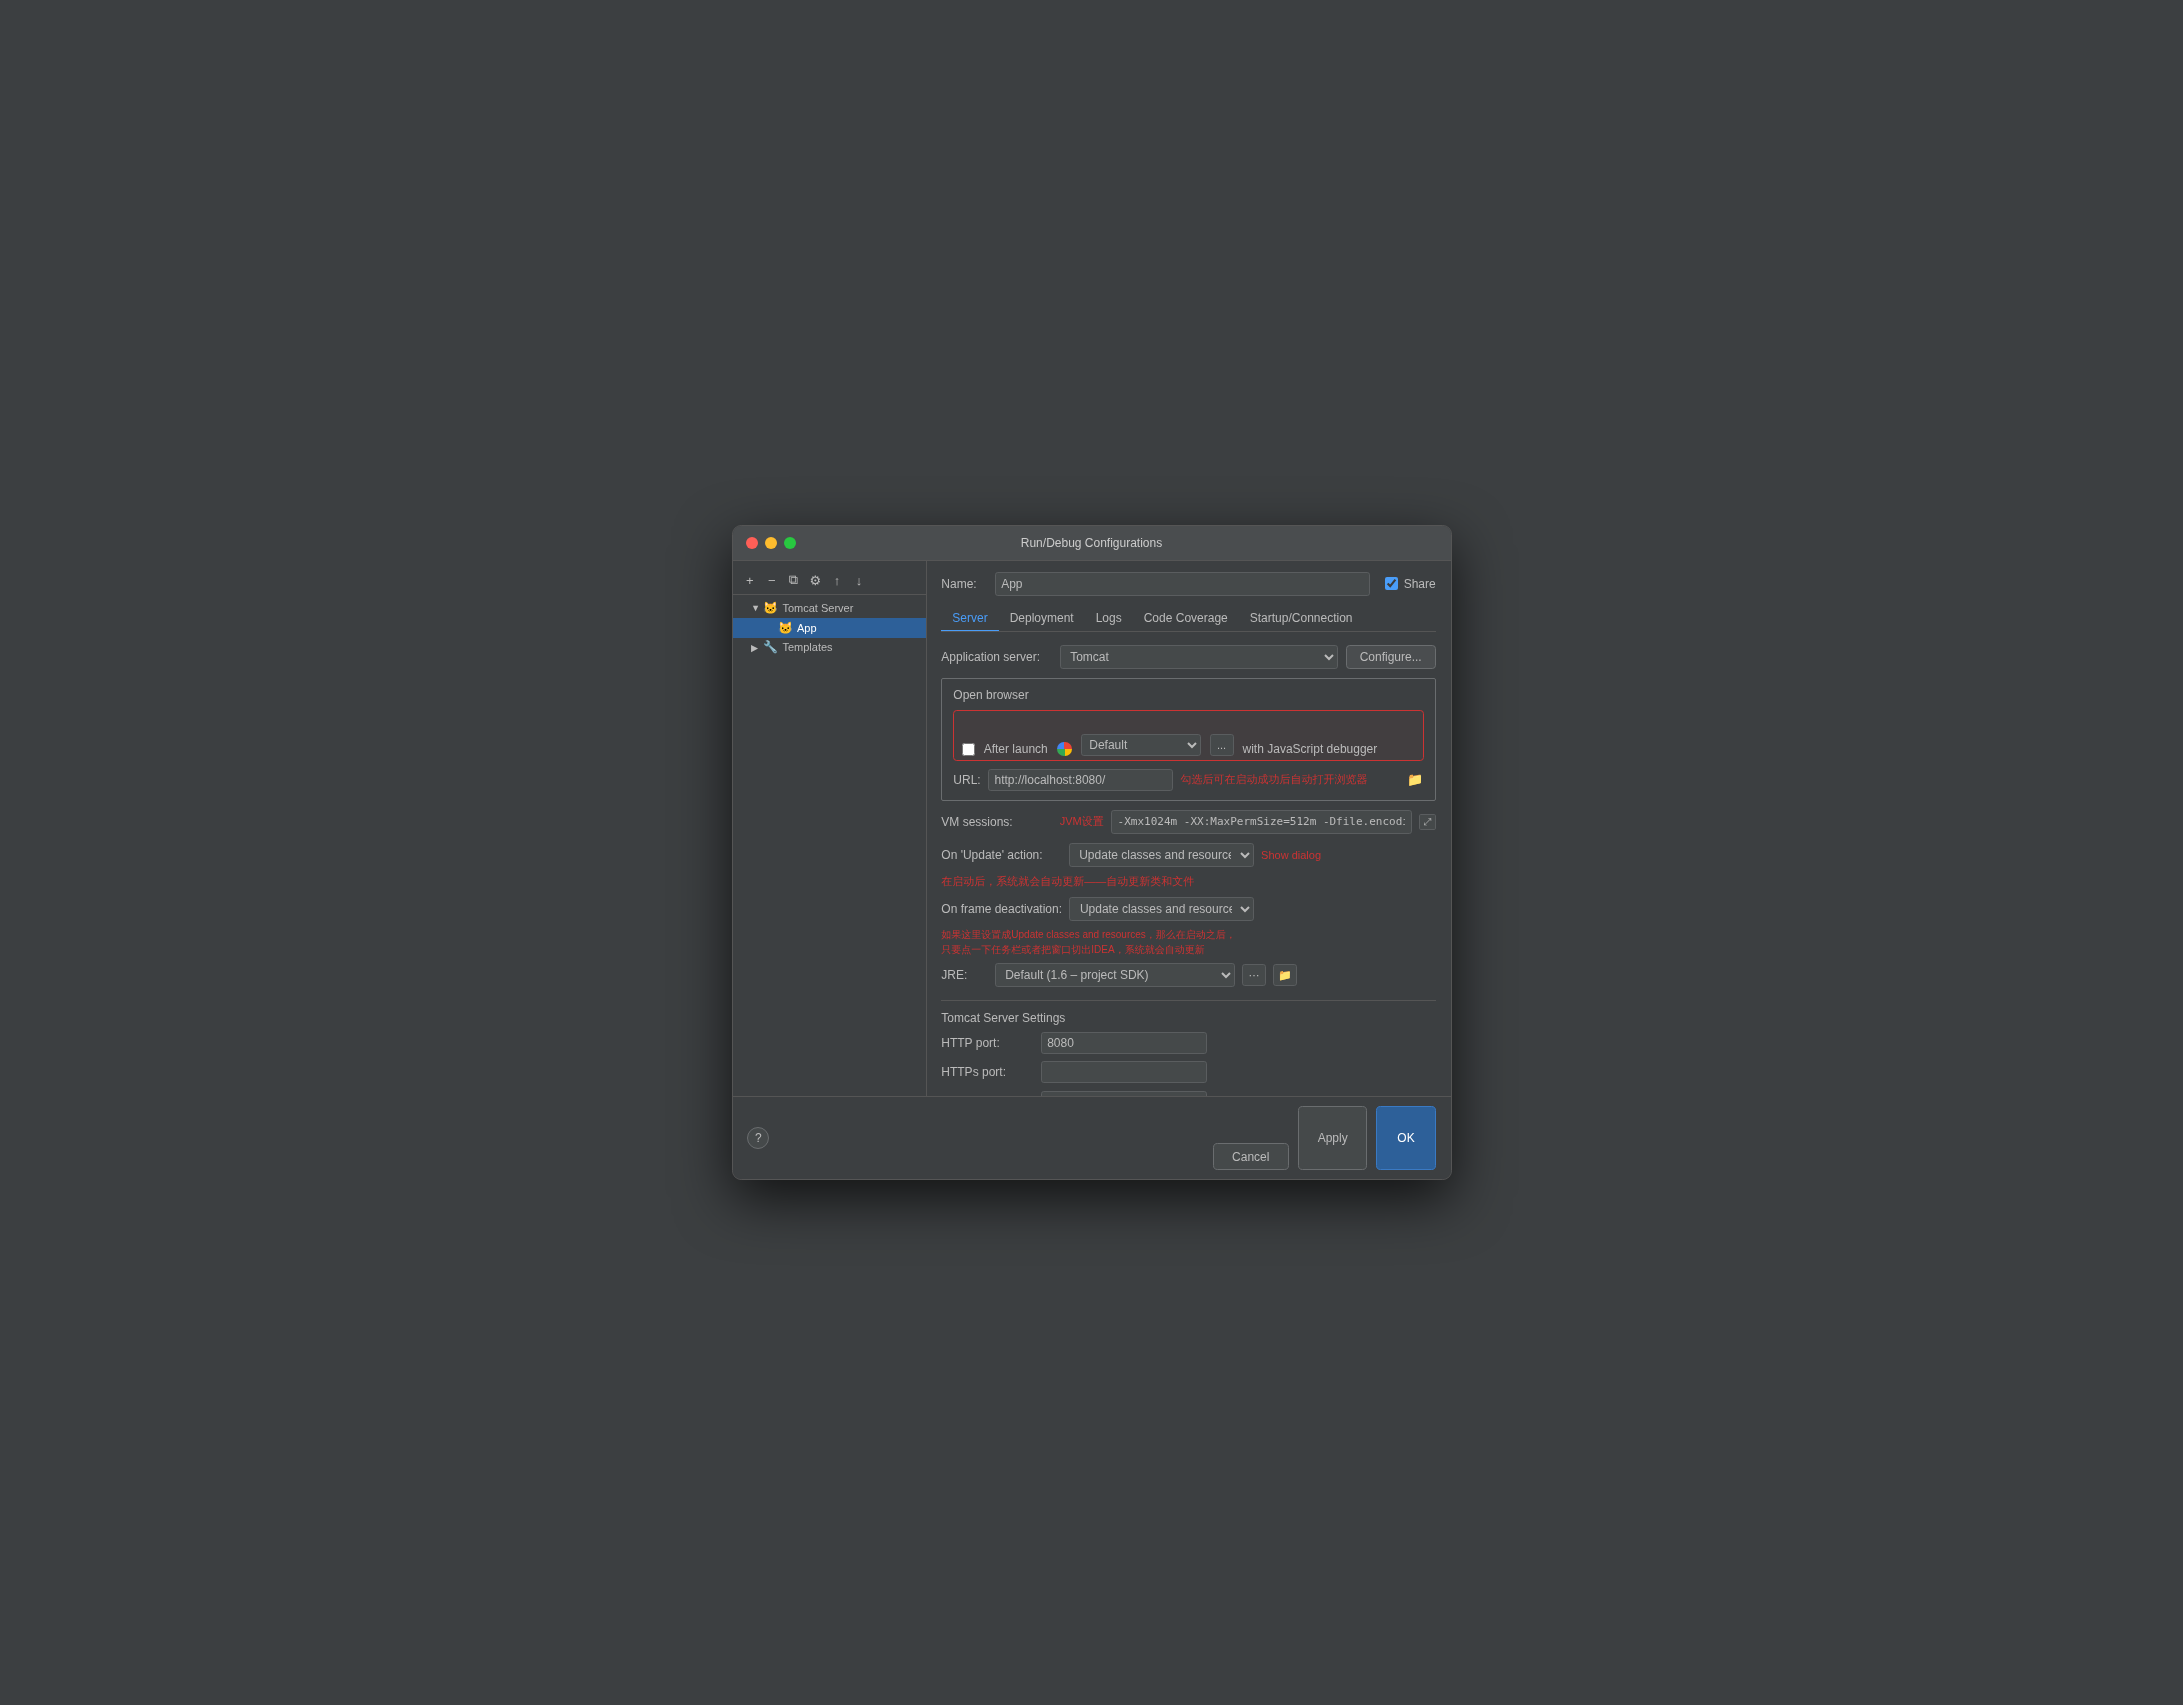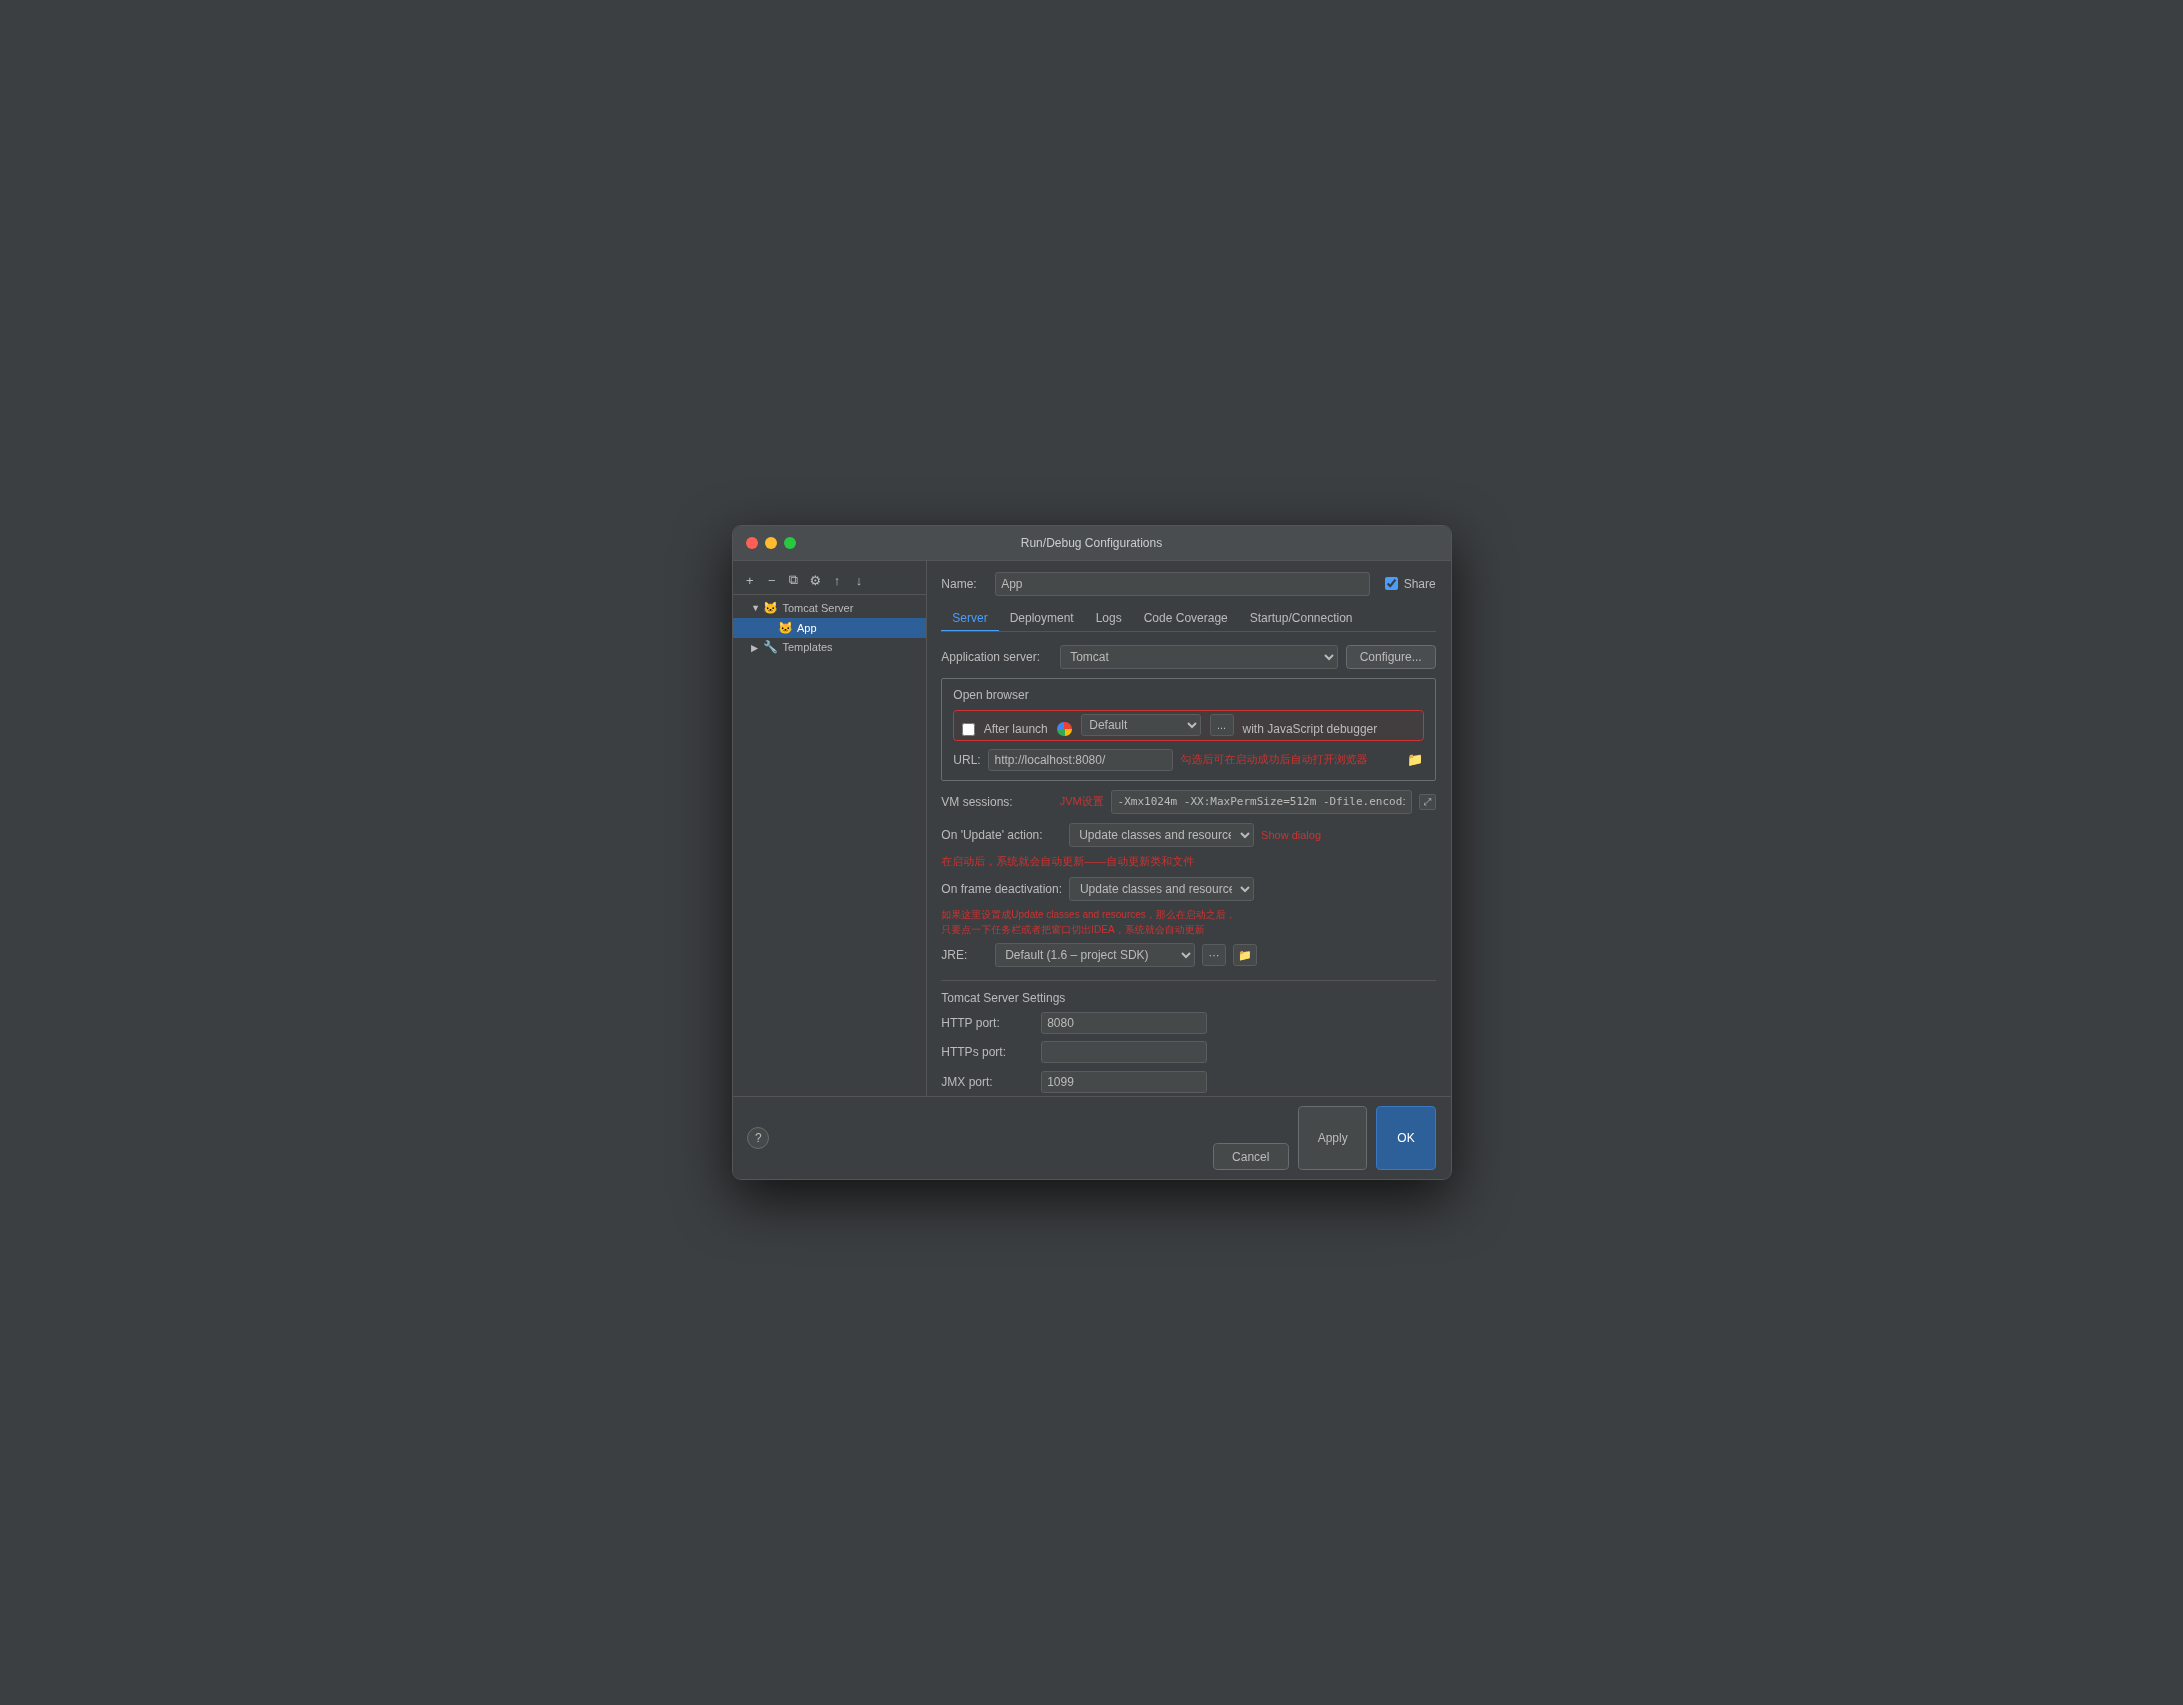--- a/index.html
+++ b/index.html
@@ -229,20 +229,21 @@
     .browser-select {
       width: 120px;
       height: 22px;
       background: #45494a;
       border: 0.9px solid #5a5d5f;
       color: #bbbbbb;
       font-size: 12px;
       padding: 0 3.7px;
       border-radius: 2.8px;
       outline: none;
+      margin-top: 20px;
     }
     .small-btn {
       width: 24px;
       height: 22px;
       background: #45494a;
       border: 0.9px solid #5a5d5f;
       color: #bbbbbb;
       font-size: 11px;
       border-radius: 2.8px;
       cursor: pointer;
@@ -304,21 +305,21 @@
     }
     .action-comment { color: #cc3333; font-size: 11px; }
     .jre-row {
       display: flex;
       align-items: center;
       margin-bottom: 13px;
       gap: 7.4px;
     }
     .jre-label { color: #bbbbbb; font-size: 12px; min-width: 46px; }
     .jre-select {
-      width: 200px;
+      width: 240px;
       height: 24px;
       background: #45494a;
       border: 0.9px solid #5a5d5f;
       color: #bbbbbb;
       font-size: 12px;
       padding: 0 5.5px;
       border-radius: 2.8px;
       outline: none;
     }
     .tomcat-settings {

